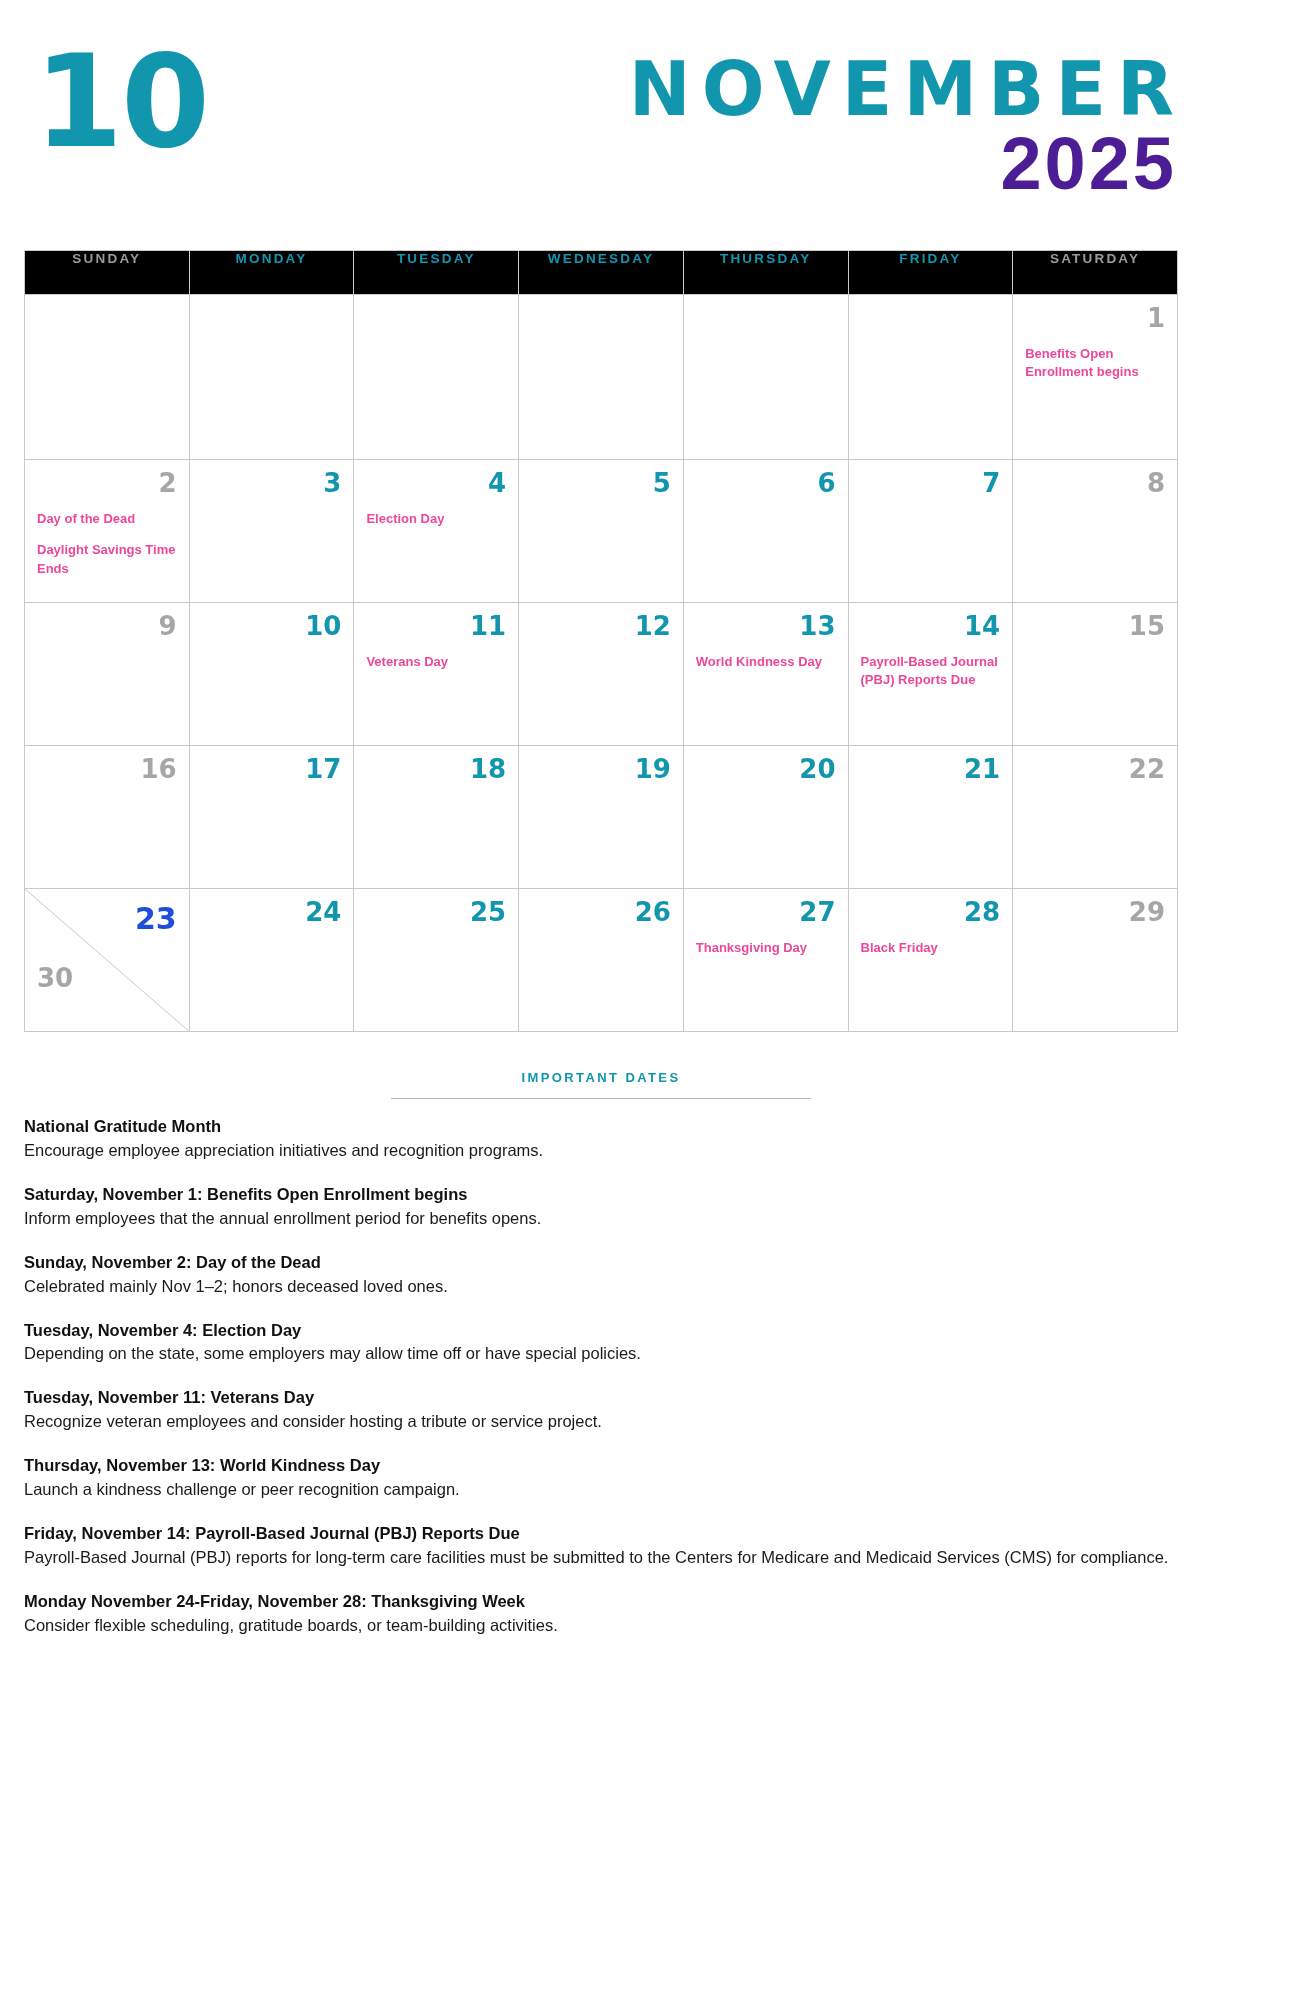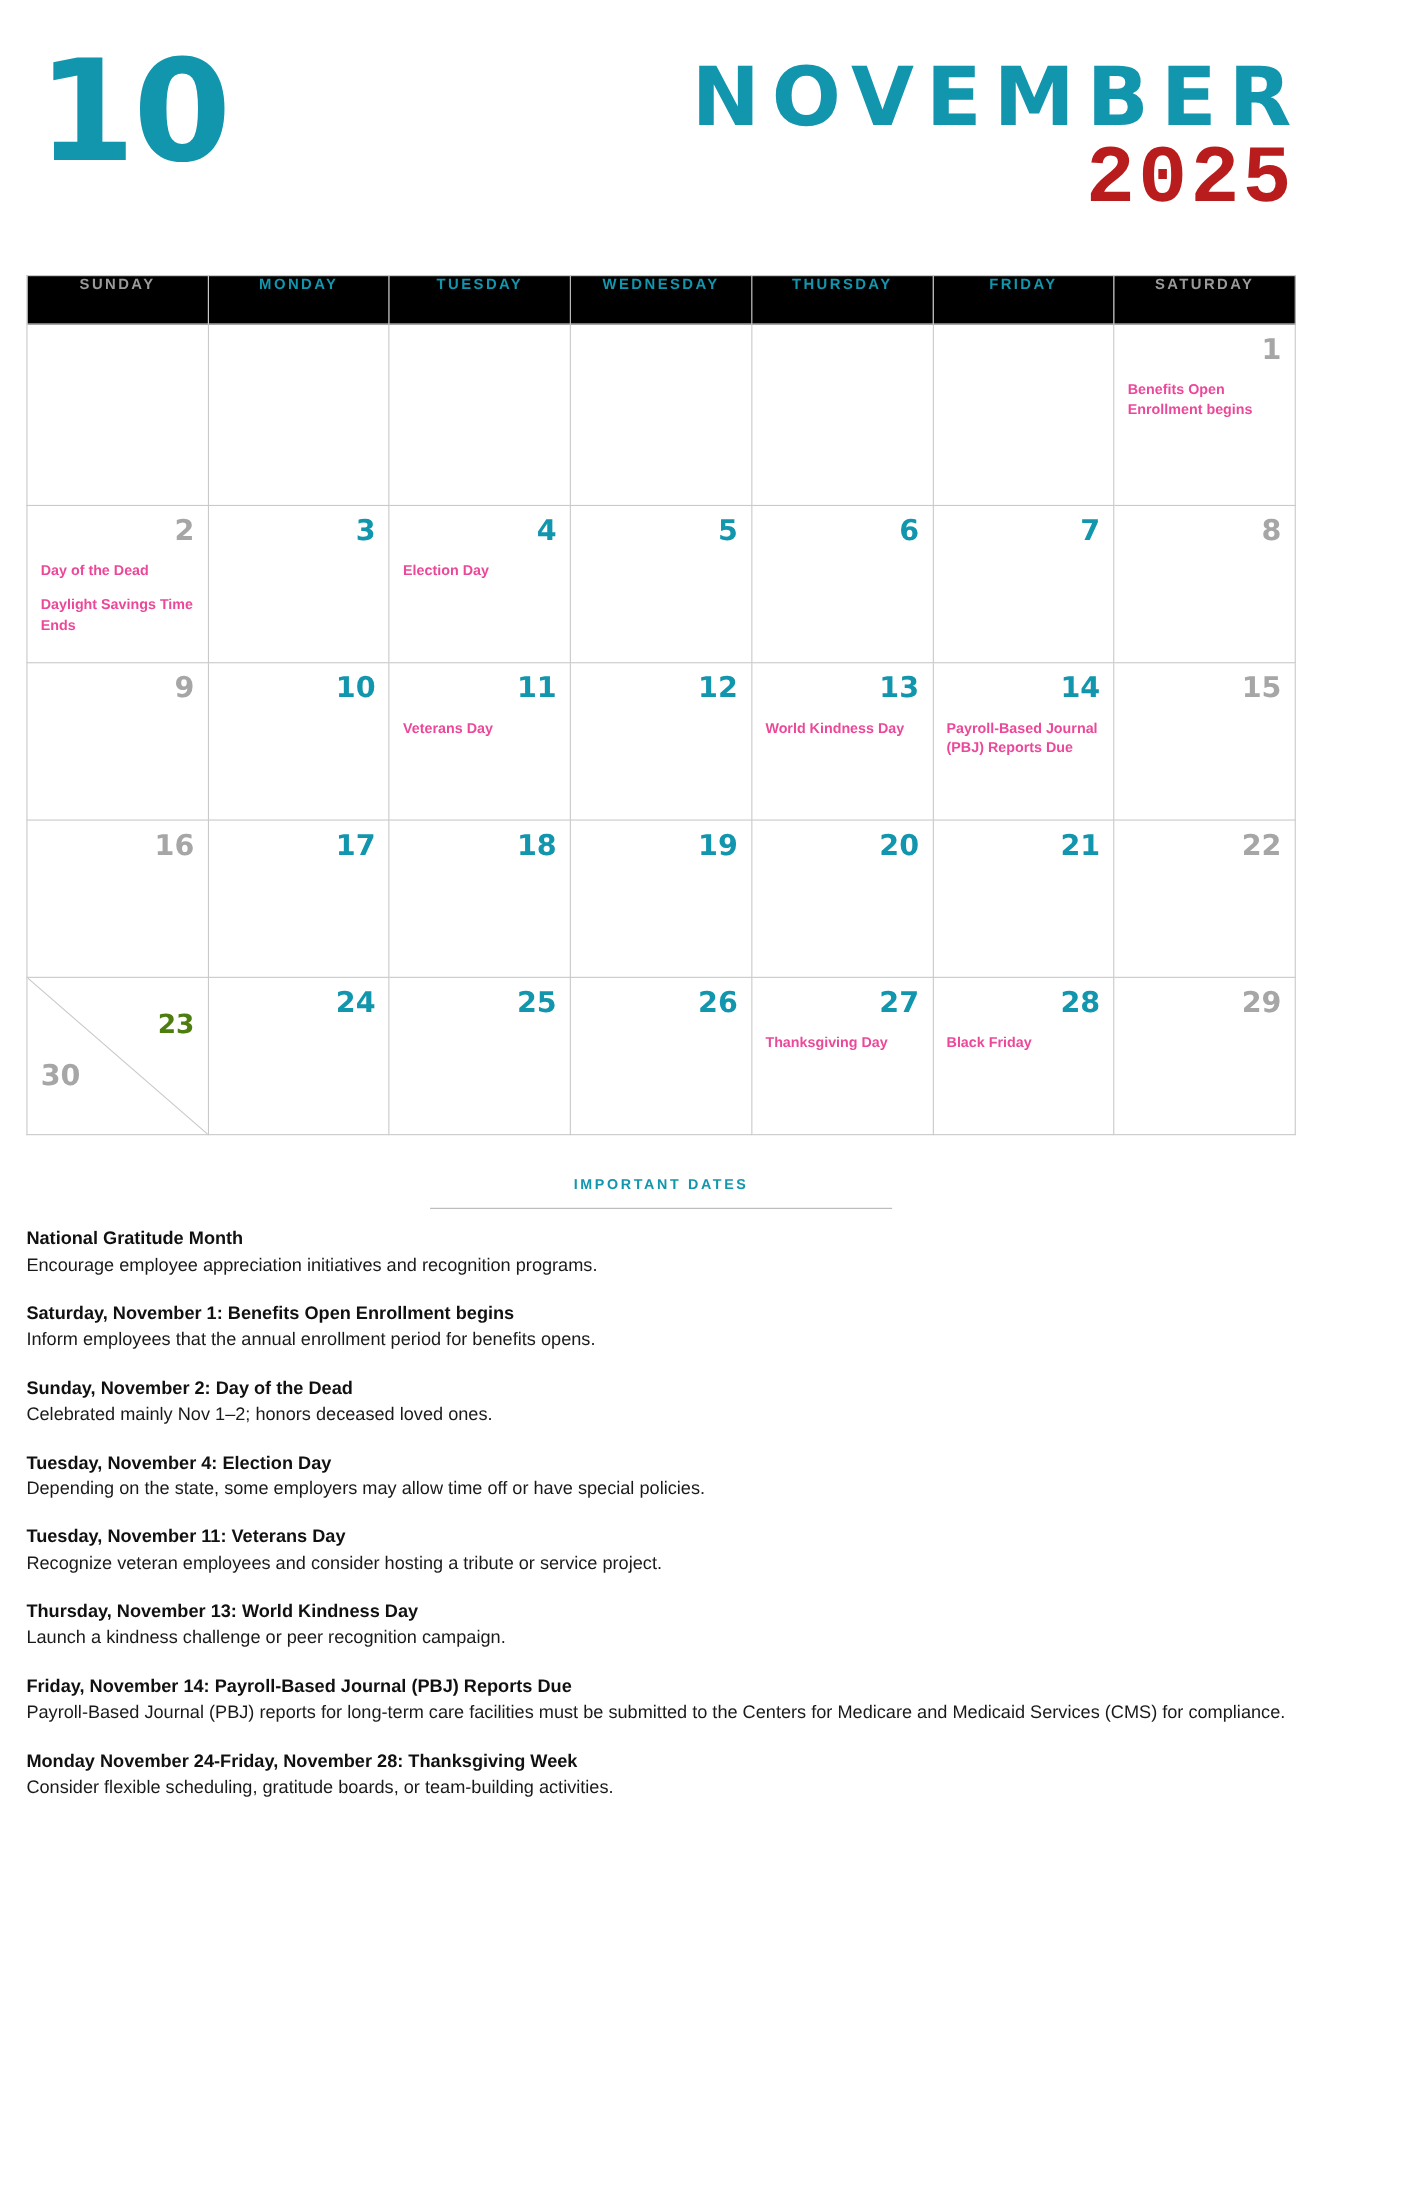--- a/index.html
+++ b/index.html
@@ -47,23 +47,23 @@
     font-weight: 700;
     color: #1296ae;
     letter-spacing: 11px;
     font-family: "DejaVu Sans", sans-serif;
     margin-right: -11px;
   }
   .month-year {
     font-size: 74px;
     line-height: 1.0;
     font-weight: 700;
-    color: #b91c1c;
+    color: #4c1d95;
     letter-spacing: 3px;
-    font-family: Liberation Mono, monospace;
+    font-family: Liberation Sans, sans-serif;
     margin-right: -3px;
     margin-top: 2px;
   }
 
   
   .calendar {
     margin: 0 24px;
     border: 1px solid #c9c9c9;
     border-collapse: collapse;
     width: calc(100% - 48px);
@@ -117,24 +117,24 @@
     overflow: hidden;
   }
   .split .diag {
     position: absolute;
     left: 0; top: 0;
     width: 100%; height: 100%;
     pointer-events: none;
   }
   .split .num-top {
     position: absolute;
-    right: 12px; top: 28px;
-    font-size: 24px;
-    font-weight: 700;
-    color: #4d7c0f;
+    right: 12px; top: 12px;
+    font-size: 30px;
+    font-weight: 700;
+    color: #1d4ed8;
     font-family: "DejaVu Sans", sans-serif;
   }
   .split .num-bottom {
     position: absolute;
     left: 12px; bottom: 38px;
     font-size: 26px;
     font-weight: 700;
     color: #a6a6a6;
     font-family: "DejaVu Sans", sans-serif;
   }

